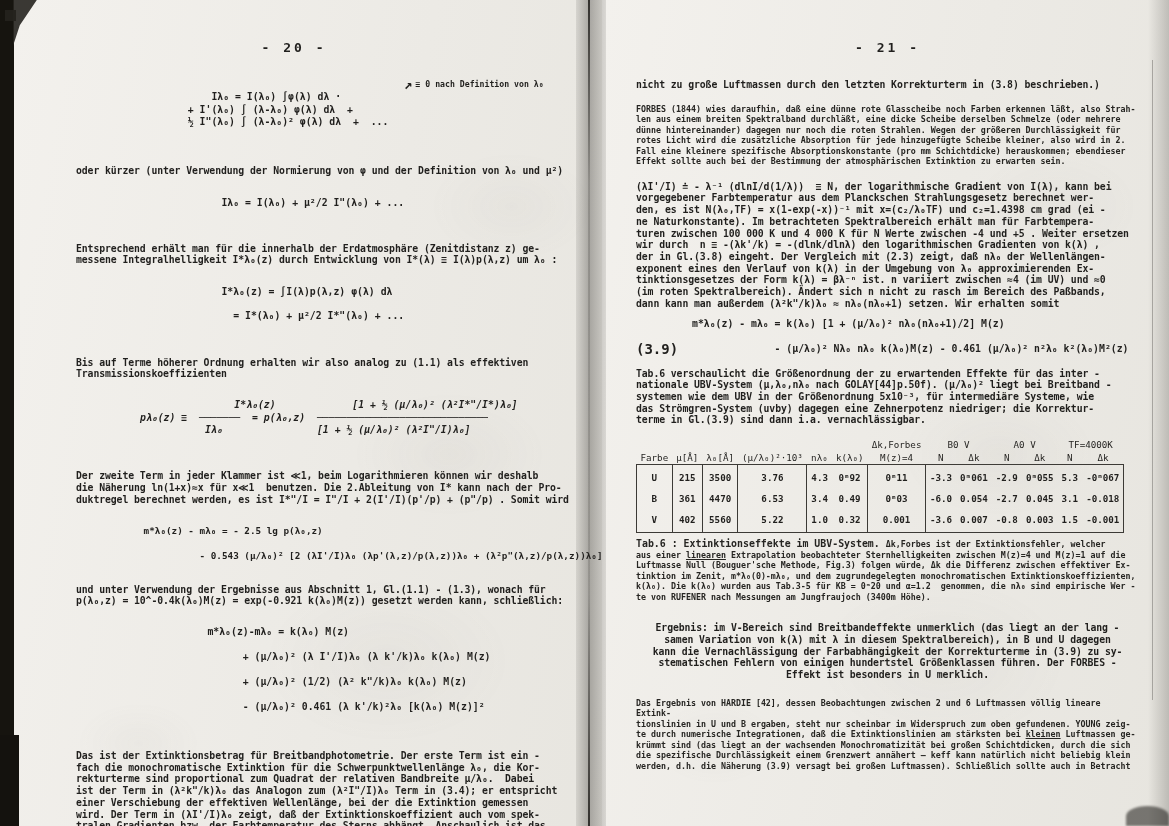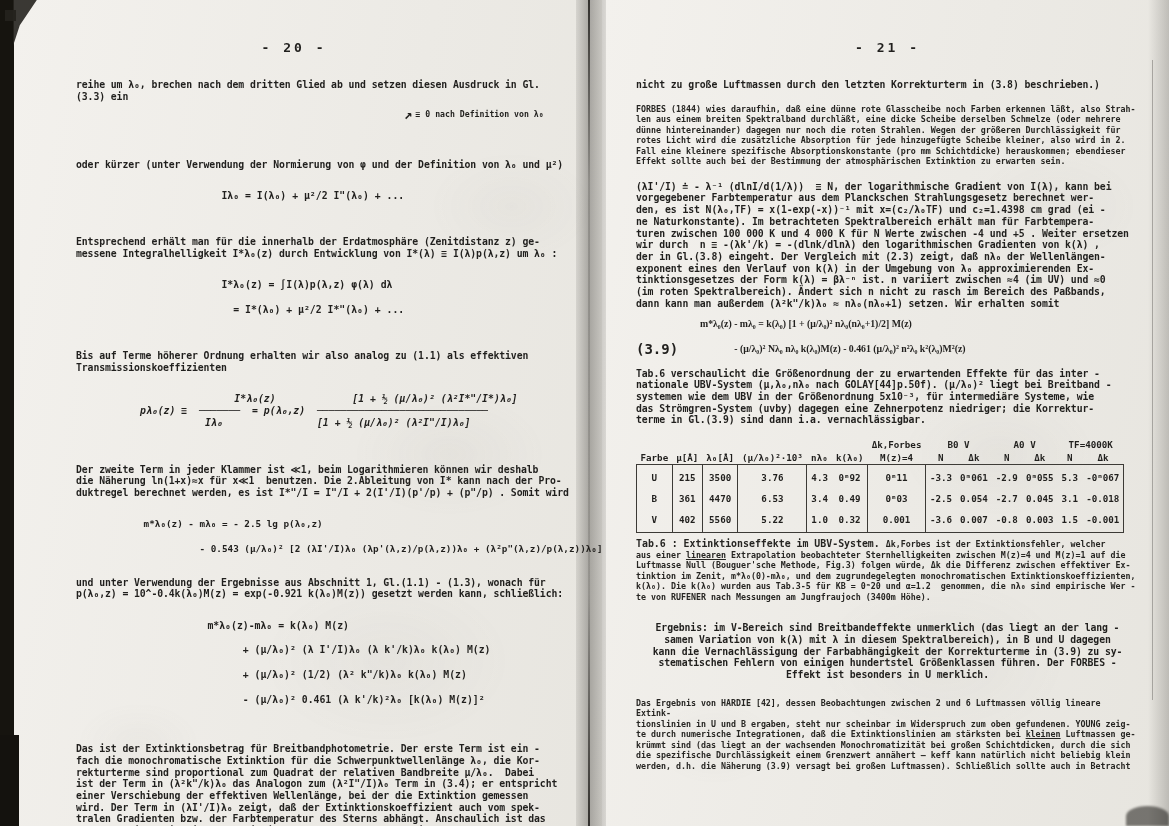--- a/index.html
+++ b/index.html
@@ -41,38 +41,39 @@
   .eqnum{position:absolute;right:26px;top:2px;}
   .eqnum.mid{top:15px;} .eqnum.bottom{top:auto;bottom:2px;}
   .eqnote{position:absolute;left:228px;top:-1px;font-size:8.2px;white-space:nowrap;}
   .eqnote .arr{font-size:14px;vertical-align:-2px;margin-right:3px;}
   .eq39wrap{position:relative;padding-left:56px;margin:4px 0 12px 0;}
   .eq39label{position:absolute;left:0;top:23px;font-size:14px;font-weight:bold;}
   .u{text-decoration:underline;}
   .cap-lead{font-size:9.9px;}
   
   table.tbl{border-collapse:collapse;margin:12px 0 6px 0;font-weight:bold;}
-  .tbl th{font-size:9.2px;font-weight:bold;padding:1px 4px;text-align:center;white-space:nowrap;}
+  .tbl th{font-size:9.2px;font-weight:normal;padding:1px 4px;text-align:center;white-space:nowrap;}
   .tbl td{font-size:9.2px;padding:5px 4px;text-align:center;white-space:nowrap;}
   .tbl tbody tr:first-child td{border-top:1.5px solid #3c3a36;padding-top:7px;}
   .tbl tbody tr:last-child td{border-bottom:1.5px solid #3c3a36;padding-bottom:7px;}
   .tbl tbody td:first-child{border-left:1.5px solid #3c3a36;}
   .tbl tbody td:last-child{border-right:1.5px solid #3c3a36;}
   .tbl tbody td.sep{border-right:1px solid #3c3a36;}
 </style>
 </head>
 <body>
 
 <div class="scan">
 
   <div class="page page-left">
     <div class="pageno">- 20 -</div>
-    <div class="body-text">reihe um λ₀, brechen nach dem dritten Glied ab und setzen diesen Ausdruck in Gl.
-(3.3) ein</div>
     <div class="eq" style="margin-left:100px;margin-bottom:12px;">
+      <span>Iλ₀ = I(λ₀) ∫φ(λ) dλ ·
+  + I'(λ₀) ∫ (λ-λ₀) φ(λ) dλ  +
+  ½ I"(λ₀) ∫ (λ-λ₀)² φ(λ) dλ  +  ...</span>
       <span class="eqnote"><span class="arr">↗</span><span>≡ 0 nach Definition von λ₀</span></span>
     </div>
     <div class="body-text">oder kürzer (unter Verwendung der Normierung von φ und der Definition von λ₀ und μ²)</div>
     <div class="eq" style="margin-left:110px;">
       <span>Iλ₀ = I(λ₀) + μ²/2 I"(λ₀) + ...</span>
       <span class="eqnum" style="right:-60px;">(3.4)</span>
     </div>
     <div class="body-text">Entsprechend erhält man für die innerhalb der Erdatmosphäre (Zenitdistanz z) ge-
 messene Integralhelligkeit I*λ₀(z) durch Entwicklung von I*(λ) ≡ I(λ)p(λ,z) um λ₀ :</div>
     <div class="eq" style="margin-left:110px;">
@@ -138,21 +139,21 @@
 ne Naturkonstante). Im betrachteten Spektralbereich erhält man für Farbtempera-
 turen zwischen 100 000 K und 4 000 K für N Werte zwischen -4 und +5 . Weiter ersetzen
 wir durch  n ≡ -(λk'/k) = -(dlnk/dlnλ) den logarithmischen Gradienten von k(λ) ,
 der in Gl.(3.8) eingeht. Der Vergleich mit (2.3) zeigt, daß nλ₀ der Wellenlängen-
 exponent eines den Verlauf von k(λ) in der Umgebung von λ₀ approximierenden Ex-
 tinktionsgesetzes der Form k(λ) = βλ⁻ⁿ ist. n variiert zwischen ≈4 (im UV) und ≈0
 (im roten Spektralbereich). Ändert sich n nicht zu rasch im Bereich des Paßbands,
 dann kann man außerdem (λ²k"/k)λ₀ ≈ nλ₀(nλ₀+1) setzen. Wir erhalten somit</div>
     <div class="eq39wrap">
       <span class="eq39label">(3.9)</span>
-      <div class="eq" style="margin:8px;font-family:Liberation Serif, serif;">m*λ₀(z) - mλ₀ = k(λ₀) [1 + (μ/λ₀)² nλ₀(nλ₀+1)/2] M(z)
+      <div class="eq" style="margin:0;">m*λ₀(z) - mλ₀ = k(λ₀) [1 + (μ/λ₀)² nλ₀(nλ₀+1)/2] M(z)
 
               - (μ/λ₀)² Nλ₀ nλ₀ k(λ₀)M(z) - 0.461 (μ/λ₀)² n²λ₀ k²(λ₀)M²(z)</div>
     </div>
     <div class="body-text">Tab.6 verschaulicht die Größenordnung der zu erwartenden Effekte für das inter -
 nationale UBV-System (μ,λ₀,nλ₀ nach GOLAY[44]p.50f). (μ/λ₀)² liegt bei Breitband -
 systemen wie dem UBV in der Größenordnung 5x10⁻³, für intermediäre Systeme, wie
 das Strömgren-System (uvby) dagegen eine Zehnerpotenz niedriger; die Korrektur-
 terme in Gl.(3.9) sind dann i.a. vernachlässigbar.</div>
 
     <table class="tbl">
@@ -197,21 +198,21 @@
           <td>-0ᵐ067</td>
         </tr>
         <tr>
           <td class="sep">B</td>
           <td class="sep">361</td>
           <td class="sep">4470</td>
           <td class="sep">6.53</td>
           <td>3.4</td>
           <td class="sep">0.49</td>
           <td class="sep">0ᵐ03</td>
-          <td>-2.5</td>
+          <td>-6.0</td>
           <td>0.054</td>
           <td>-2.7</td>
           <td>0.045</td>
           <td>3.1</td>
           <td>-0.018</td>
         </tr>
         <tr>
           <td class="sep">V</td>
           <td class="sep">402</td>
           <td class="sep">5560</td>

